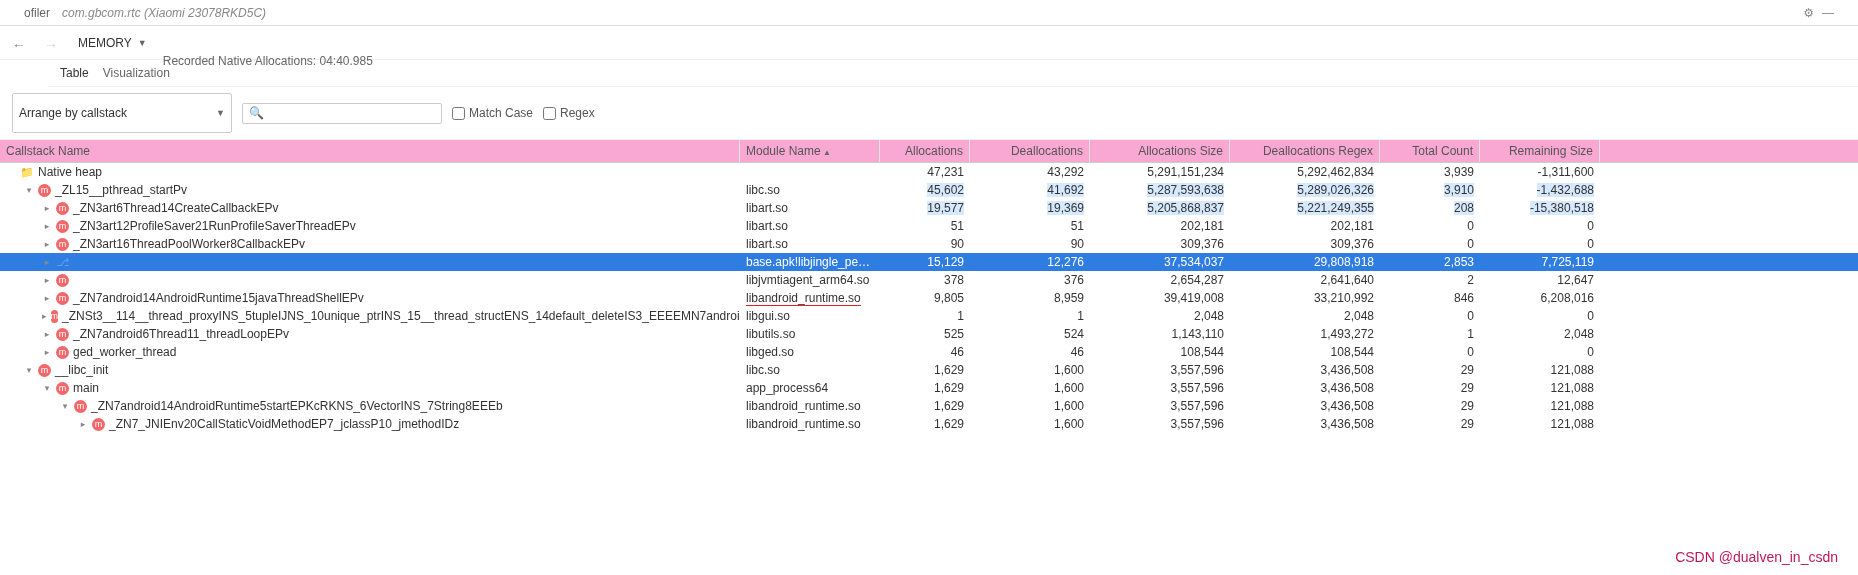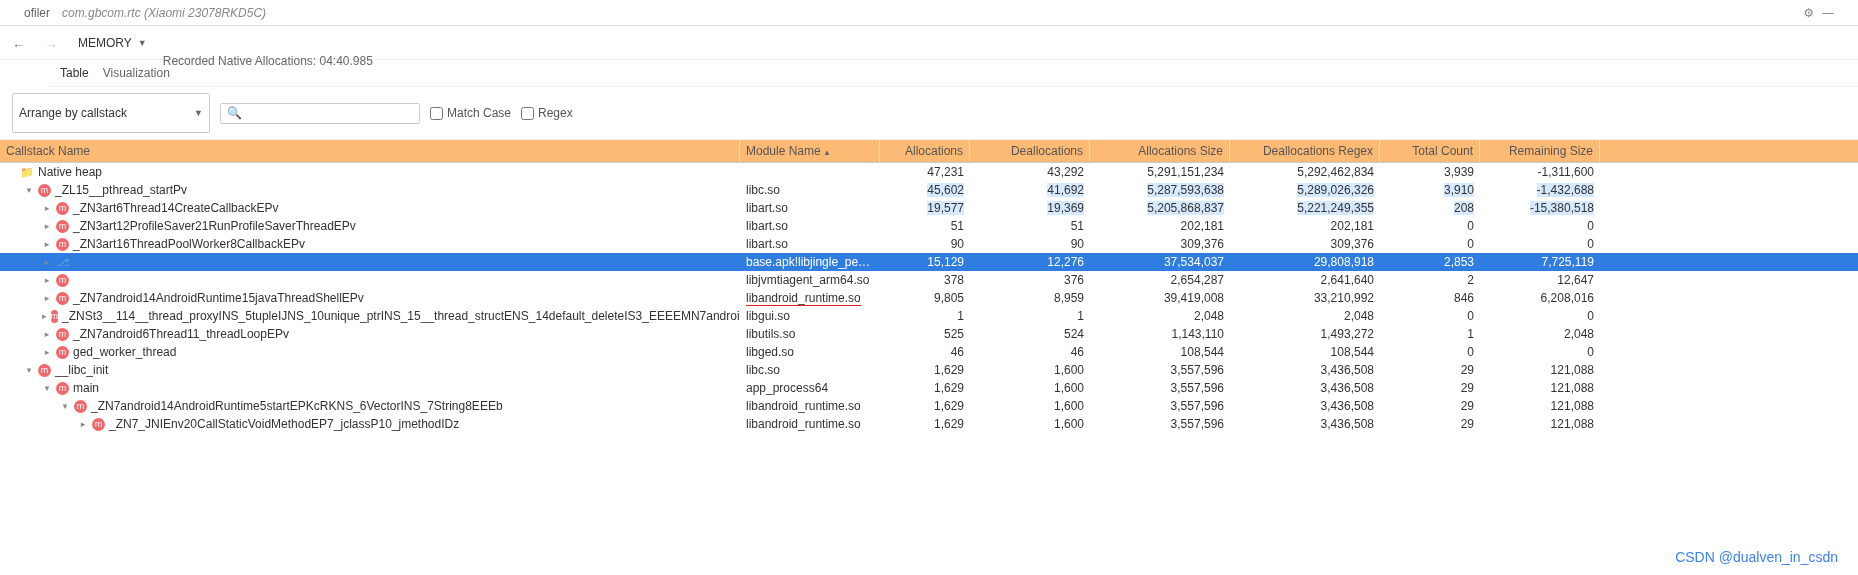--- a/index.html
+++ b/index.html
@@ -11,28 +11,28 @@
 .titlebar .device { color: #888; font-style: italic; }
 .toolbar { display: flex; align-items: center; padding: 4px 8px; gap: 10px; height: 34px; border-bottom: 1px solid #eee; }
 .nav-btn { color: #888; font-size: 14px; padding: 2px 4px; cursor: pointer; }
 .mem-drop { font-weight: 400; display: flex; align-items: center; gap: 6px; padding: 2px 6px; }
 .mem-drop .arrow { font-size: 9px; color: #666; }
 .rec-label { color: #666; margin-top: 37px; }
 .subtabs { display: flex; gap: 14px; padding: 6px 12px; border-bottom: 1px solid #eee; margin-left: 48px; }
 .subtab { color: #666; cursor: pointer; }
 .subtab.active { color: #333; }
 .filterbar { display: flex; align-items: center; gap: 10px; padding: 6px 12px; border-bottom: 1px solid #eee; }
-.arrange { display: flex; align-items: center; justify-content: space-between; width: 198px; border: 1px solid #ccc; padding: 12px 6px; border-radius: 2px; }
+.arrange { display: flex; align-items: center; justify-content: space-between; width: 220px; border: 1px solid #ccc; padding: 12px 6px; border-radius: 2px; }
 .arrange .arrow { font-size: 9px; color: #666; }
 .search { display: flex; align-items: center; gap: 6px; border: 1px solid #ccc; padding: 2px 6px; border-radius: 2px; width: 200px; }
 .search .mag { color: #888; }
 .chk { display: flex; align-items: center; gap: 4px; color: #555; }
 .chk input { margin: 0; }
 .table { width: 100%; }
-.hdr { display: flex; border-bottom: 1px solid #ccc; background: #fdba74; font-weight: 400; color: #555; }
+.hdr { display: flex; border-bottom: 1px solid #ccc; background: #f9a8d4; font-weight: 400; color: #555; }
 .hdr .cell { padding: 4px 6px; border-right: 1px solid #e5e5e5; }
 .row { display: flex; align-items: center; height: 18px; }
 .row.sel { background: #2f7de1; color: #fff; }
 .row .cell { padding: 1px 6px; white-space: nowrap; overflow: hidden; text-overflow: ellipsis; }
 .c-name { width: 740px; display: flex; align-items: center; gap: 4px; }
 .c-mod  { width: 140px; }
 .c-num  { text-align: right; }
 .c-alloc { width: 90px; }
 .c-dealloc { width: 120px; }
 .c-asize { width: 140px; }
@@ -40,21 +40,21 @@
 .c-tcount { width: 100px; }
 .c-rsize { width: 120px; }
 .hl { background: #d6e9ff; display:inline-block; }
 .ico { width: 14px; height: 14px; display: inline-flex; align-items: center; justify-content: center; font-size: 11px; }
 .ico-folder { color: #d9a441; }
 .ico-m { background: #f2686a; color: #fff; border-radius: 7px; font-size: 9px; width: 13px; height: 13px; }
 .ico-stack { color: #62a0ea; }
 .exp { width: 10px; color: #888; font-size: 9px; display:inline-block; text-align:center; cursor:pointer; }
 .hdr .sort::after { content: " ▲"; font-size: 8px; color: #666; }
 .underline-red { border-bottom: 2px solid #d22; }
-.watermark { position: fixed; right: 20px; bottom: 10px; color: #3b82f6; font-size: 14px; pointer-events: none; }
+.watermark { position: fixed; right: 20px; bottom: 10px; color: #be185d; font-size: 14px; pointer-events: none; }
 </style>
 </head>
 <body>
 
 <div class="titlebar">
   <div class="left">
     <span class="tab">ofiler</span>
     <span class="device">com.gbcom.rtc (Xiaomi 23078RKD5C)</span>
   </div>
   <div class="right">

